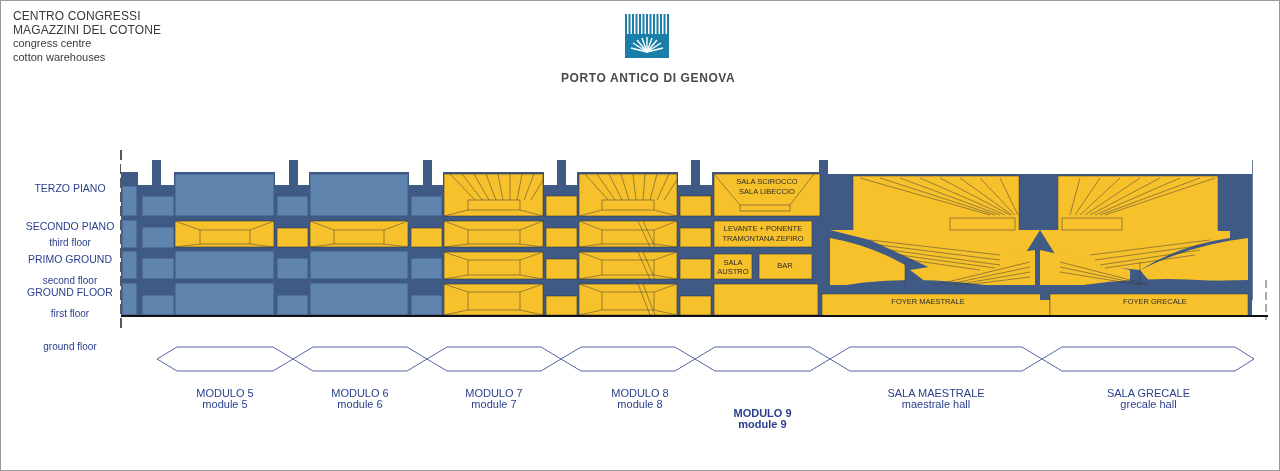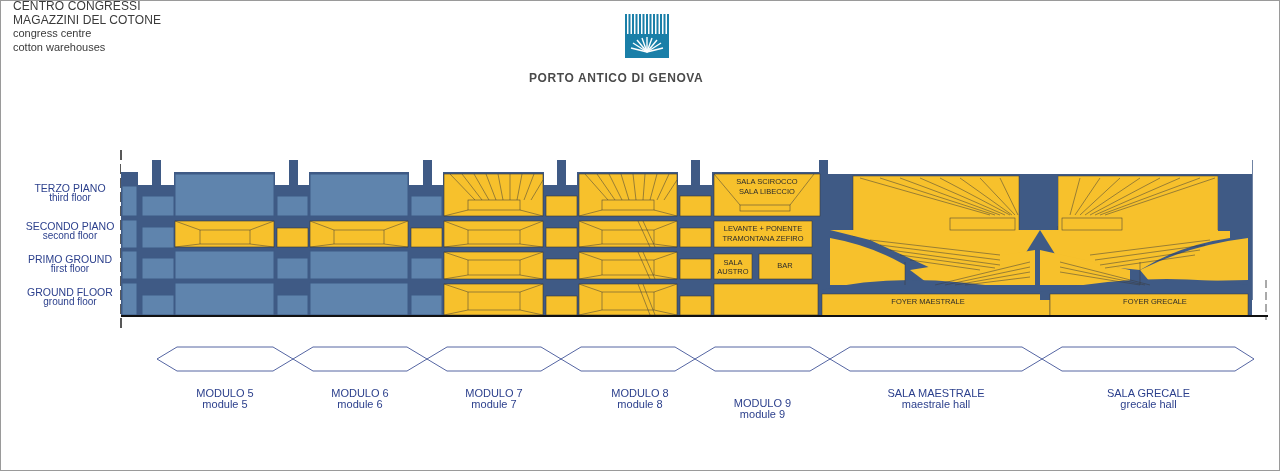--- a/index.html
+++ b/index.html
@@ -6,40 +6,40 @@
   body {
     width: 1280px; height: 471px; position: relative; overflow: hidden;
     background: #ffffff;
     font-family: "Liberation Sans", sans-serif;
   }
   .frame {
     position: absolute; left: 0; top: 0; width: 1278px; height: 469px;
     border: 1px solid #9a9a9a; box-sizing: content-box;
   }
   .title-block {
-    position: absolute; left: 13px; top: 0; color: #3a3a3a;
+    position: absolute; left: 13px; top: 10px; color: #3a3a3a;
     font-size: 12px; line-height: 13.5px;
   }
   .title-block .upper { font-size: 12px; letter-spacing: 0.1px; }
   .title-block .lower { font-size: 11px; }
   .logo {
     position: absolute; left: 625px; top: 14px; width: 44px; height: 44px;
   }
   .brand {
-    position: absolute; left: 529px; top: 71px; font-size: 12px;
+    position: absolute; left: 561px; top: 71px; font-size: 12px;
     color: #4a4a4a; letter-spacing: 0.6px; font-weight: bold;
   }
   .floor-labels {
     position: absolute; left: 0; top: 0;
   }
   .floor-label {
     position: absolute; width: 120px; text-align: center; color: #2b3f8c;
     font-size: 10.5px; line-height: 10px;
   }
-  .floor-label .sub { font-size: 10px; }
+  .floor-label .sub { font-size: 10px; margin-top: 45px; }
   .section-svg { position: absolute; left: 0; top: 0; }
   .module-labels { position: absolute; left: 0; top: 0; }
   .module-label {
     position: absolute; text-align: center; color: #2b3f8c;
     font-size: 11px; line-height: 11px; margin-top: 40px;
   }
 </style>
 </head>
 <body>
 
@@ -306,21 +306,21 @@
     <div>module 6</div>
   </div>
   <div class="module-label" style="left:447px; top:348px; width:94px;">
     <div>MODULO 7</div>
     <div>module 7</div>
   </div>
   <div class="module-label" style="left:593px; top:348px; width:94px;">
     <div>MODULO 8</div>
     <div>module 8</div>
   </div>
-  <div class="module-label" style="left:715px; top:358px; width:95px;">
+  <div class="module-label" style="left:715px; top:368px; width:95px;font-weight:bold;">
     <div>MODULO 9</div>
     <div>module 9</div>
   </div>
   <div class="module-label" style="left:850px; top:348px; width:172px;">
     <div>SALA MAESTRALE</div>
     <div>maestrale hall</div>
   </div>
   <div class="module-label" style="left:1062px; top:348px; width:173px;">
     <div>SALA GRECALE</div>
     <div>grecale hall</div>

